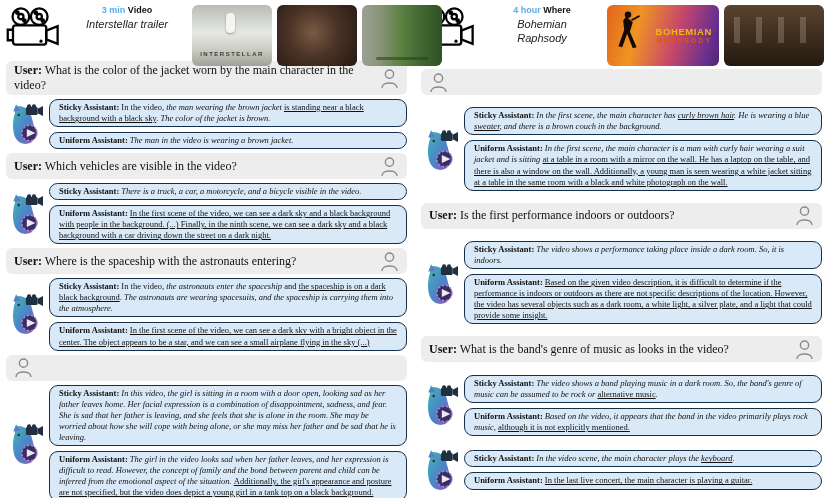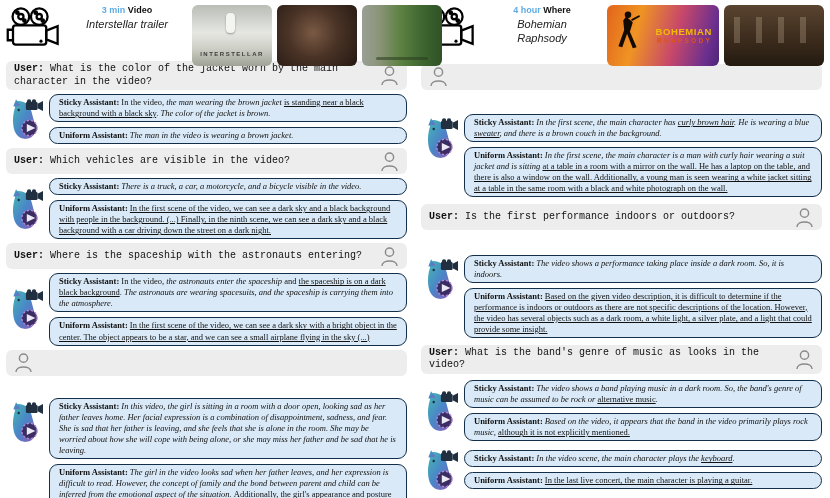--- a/index.html
+++ b/index.html
@@ -26,27 +26,27 @@
   .th-bohemian{width:112px;background:linear-gradient(105deg,#e2641c 0%,#ef9423 28%,#c8486a 60%,#6a2f8f 88%,#4f2576 100%);display:flex;flex-direction:column;align-items:flex-end;justify-content:center;padding-right:7px;box-sizing:border-box;}
   .boh-1{font-family:"Liberation Sans",sans-serif;font-weight:bold;font-size:9.5px;letter-spacing:.6px;color:var(--poster_yellow);line-height:1.05;}
   .boh-2{font-family:"Liberation Sans",sans-serif;font-weight:bold;font-size:6.6px;letter-spacing:2.2px;color:var(--poster_red);line-height:1.1;}
   .boh-sil{position:absolute;left:4px;top:2px;}
   .th-band{width:100px;background:linear-gradient(180deg,#5a4430 0%,#3c2c1d 55%,#241a10 100%);}
   .th-band::before{content:"";position:absolute;left:10px;top:12px;width:80px;height:26px;
     background:repeating-linear-gradient(90deg,rgba(220,200,170,.25) 0 6px,rgba(0,0,0,0) 6px 22px);}
 
   
   .user-row{background:var(--user_fill);border-radius:6px;display:flex;align-items:center;padding:2px 8px;gap:8px;min-height:22px;flex:0 0 auto;}
-  .user-text{font-size:10px;line-height:1.25;flex:1;font-family:Liberation Mono, monospace;}
+  .user-text{font-size:12px;line-height:1.25;flex:1;}
   .speaker{font-weight:bold;}
   .person-wrap{flex:0 0 auto;width:19px;height:21px;}
 
   
   .group{display:flex;gap:5px;align-items:center;flex:0 0 auto;}
-  .group.g-top{align-items:flex-start;margin-top:18px;}
+  .group.g-top{align-items:center;}
   .group.g-top .llama{margin-top:2px;}
   .llama{flex:0 0 38px;display:flex;justify-content:center;}
   .llama svg{width:36px;height:44px;}
   .bubbles{flex:1;min-width:0;display:flex;flex-direction:column;gap:5px;}
   .bubble{background:var(--assistant_fill);border:1.4px solid var(--assistant_border);border-radius:9px;padding:2px 9px;font-size:8.5px;line-height:1.3;}
   .sg-r{font-style:normal;}
   .sg-i{font-style:italic;}
   .sg-u{text-decoration:underline;text-underline-offset:1px;}
   .sg-iu{font-style:italic;text-decoration:underline;text-underline-offset:1px;}
   .hidden-defs{position:absolute;width:0;height:0;overflow:hidden;}

